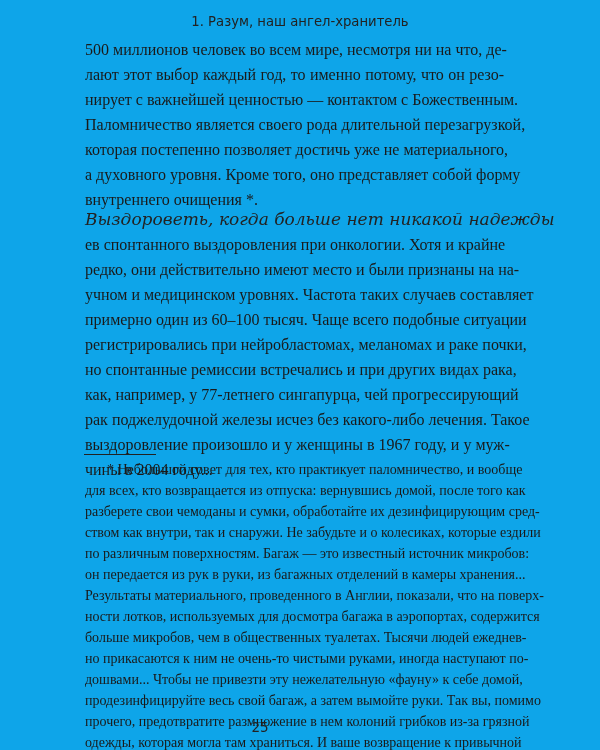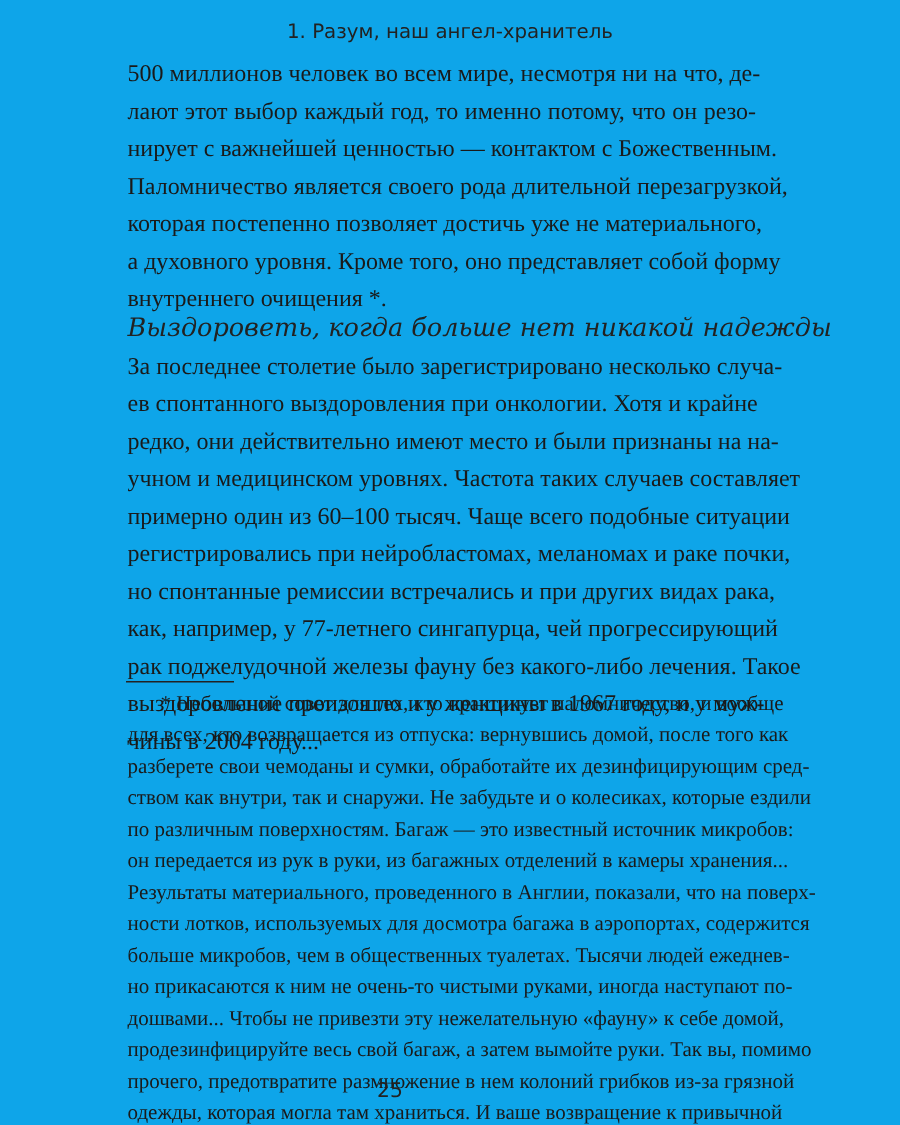--- a/index.html
+++ b/index.html
@@ -41,29 +41,28 @@
     <span class="line">нирует с важнейшей ценностью — контактом с Божественным.</span>
     <span class="line">Паломничество является своего рода длительной перезагрузкой,</span>
     <span class="line">которая постепенно позволяет достичь уже не материального,</span>
     <span class="line">а духовного уровня. Кроме того, оно представляет собой форму</span>
     <span class="line last">внутреннего очищения *.</span>
   </div>
 
   <div class="col heading" style="top:207px;">Выздороветь, когда больше нет никакой надежды</div>
 
   <div class="col body-text" style="top:232px;">
-    <span class="line">За последнее столетие было зарегистрировано несколько случа-</span>
     <span class="line">ев спонтанного выздоровления при онкологии. Хотя и крайне</span>
     <span class="line">редко, они действительно имеют место и были признаны на на-</span>
     <span class="line">учном и медицинском уровнях. Частота таких случаев составляет</span>
     <span class="line">примерно один из 60–100 тысяч. Чаще всего подобные ситуации</span>
     <span class="line">регистрировались при нейробластомах, меланомах и раке почки,</span>
     <span class="line">но спонтанные ремиссии встречались и при других видах рака,</span>
     <span class="line">как, например, у 77-летнего сингапурца, чей прогрессирующий</span>
-    <span class="line">рак поджелудочной железы фауну без какого-либо лечения. Такое</span>
+    <span class="line">рак поджелудочной железы исчез без какого-либо лечения. Такое</span>
     <span class="line">выздоровление произошло и у женщины в 1967 году, и у муж-</span>
     <span class="line last">чины в 2004 году...</span>
   </div>
 
   <div class="rule"></div>
 
   <div class="col fn" style="top:459px;">
     <span class="line first" style="padding-left:22px; width:397px;">* Небольшой совет для тех, кто практикует паломничество, и вообще</span>
     <span class="line">для всех, кто возвращается из отпуска: вернувшись домой, после того как</span>
     <span class="line">разберете свои чемоданы и сумки, обработайте их дезинфицирующим сред-</span>

